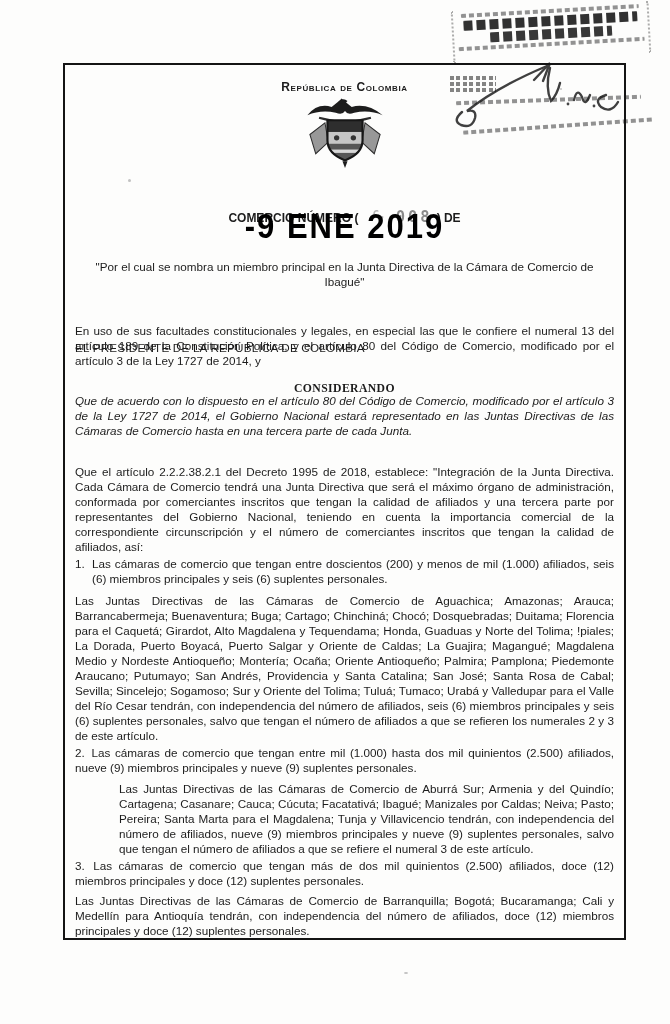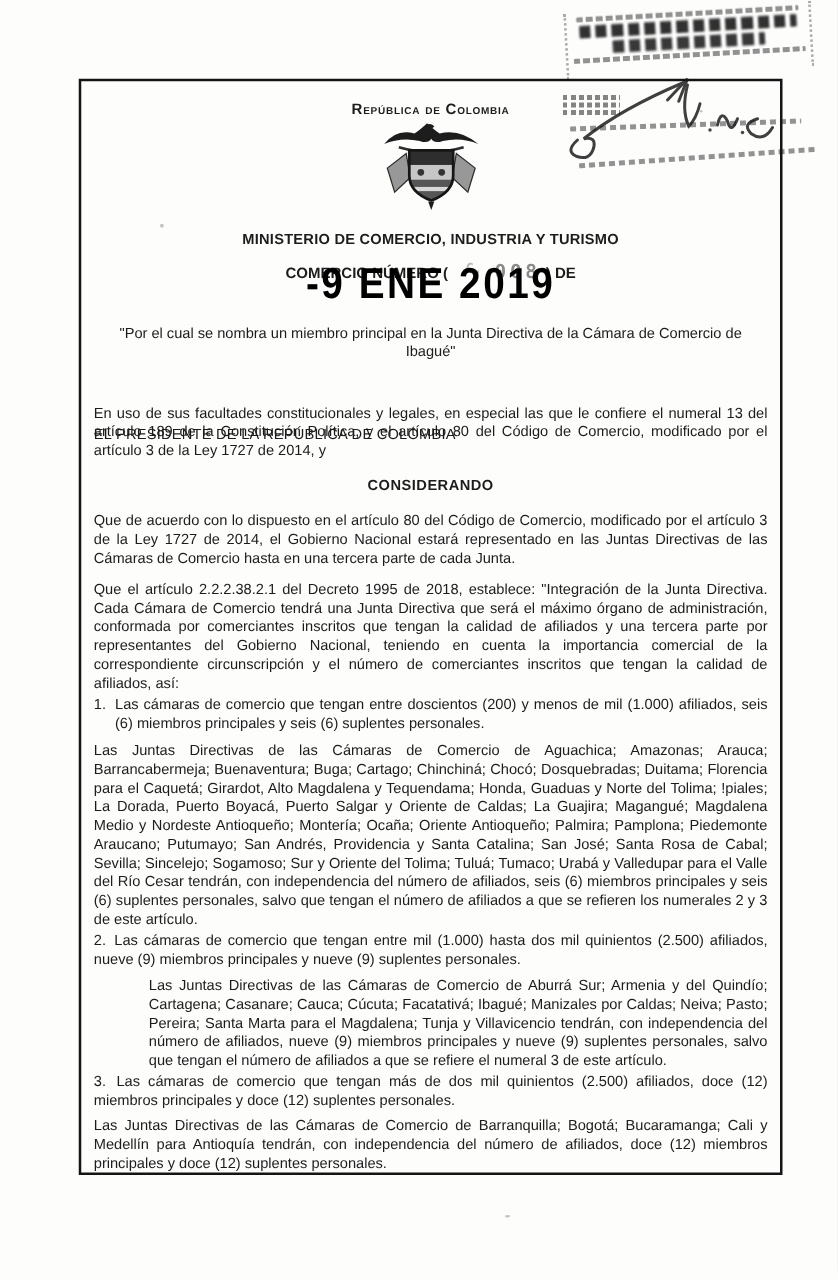--- a/index.html
+++ b/index.html
@@ -33,22 +33,22 @@
   .datestamp{
     top:153px;text-align:center;font-weight:bold;font-size:31px;
     letter-spacing:2px;color:#0f0f0f;
     transform:scaleY(1.12);transform-origin:50% 0;
     filter:blur(.35px) contrast(1.25);
     font-stretch:condensed;
   }
   .subject{top:195px;text-align:center;line-height:14.5px;padding:0 14px;}
   .authority{top:234px;font-weight:normal;text-align:left;letter-spacing:.2px;margin-top:41px;}
   .preamble{top:258px;}
-  .considerando{top:316px;font-weight:bold;text-align:center;letter-spacing:.4px;}
-  .p1{top:344px;}
+  .considerando{top:316px;font-weight:bold;text-align:center;letter-spacing:.4px;font-family:Liberation Serif, serif;}
+  .p1{top:328px;font-style:italic;}
   .p2{top:399px;}
   .item1{top:491px;padding-left:17px;}
   .item1 .marker{position:absolute;left:0;top:0;}
   .group1{top:528px;}
   .item2{top:680px;}
   .group2{top:716px;margin-left:44px;}
   .item3{top:793px;}
   .group3{top:828px;}
   .mk{margin-right:2px;}
   
@@ -153,21 +153,20 @@
           <circle cx="45" cy="49" r="3.2" fill="#333"></circle>
           <circle cx="65" cy="49" r="3.2" fill="#333"></circle>
           <rect x="30" y="56" width="50" height="24" fill="#565656"></rect>
           <rect x="30" y="63" width="50" height="4" fill="#d8d8d8"></rect>
         </g>
         <path d="M34 28 h42 v24 q0 16 -21 24 q-21 -8 -21 -24 Z" fill="none" stroke="#161616" stroke-width="2.6"></path>
         <path d="M52 77 l3 8 l3 -8 z" fill="#1d1d1d"></path>
       </svg>
     </div>
 
-    <div class="blk center ministry">MINISTERIO DE COMERCIO, INDUSTRIA Y TURISMO</div>
 
     <div class="blk center decreto-line">
       <span>COMERCIO NÚMERO (</span><span class="numfaint">C.</span><span class="numstamp">008</span><span>) DE</span>
     </div>
 
     <div class="blk center datestamp">-9 ENE 2019</div>
 
     <div class="blk subject">"Por el cual se nombra un miembro principal en la Junta Directiva de la Cámara de Comercio de Ibagué"</div>
 
     <div class="blk authority">EL PRESIDENTE DE LA REPÚBLICA DE COLOMBIA</div>

